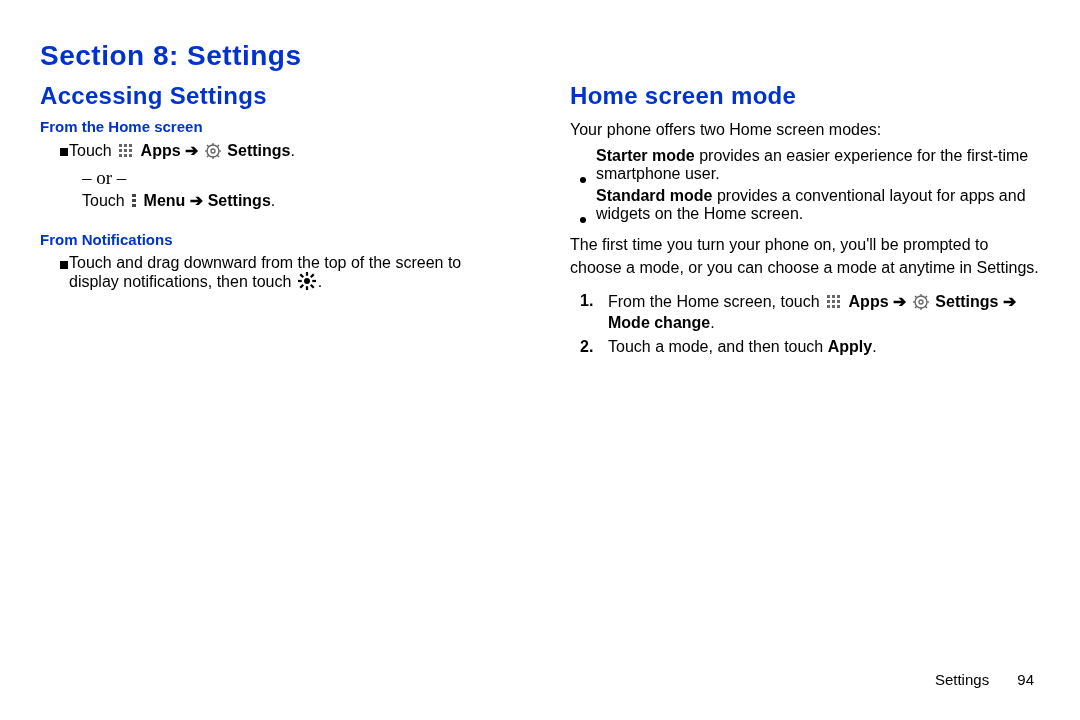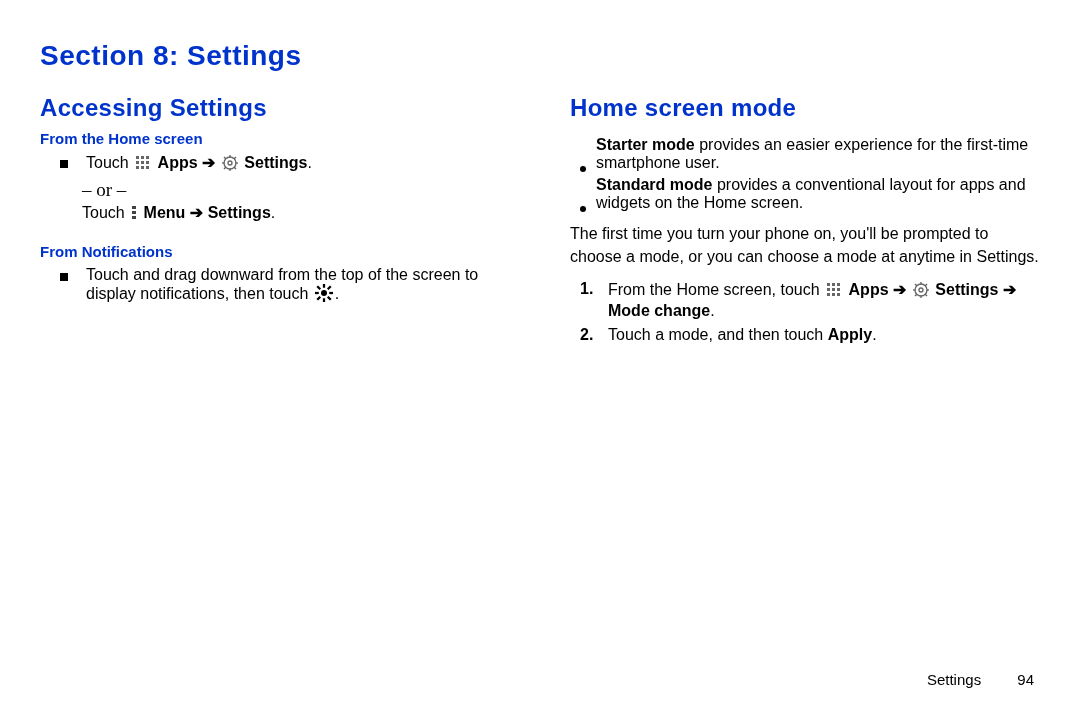--- a/index.html
+++ b/index.html
@@ -10,21 +10,21 @@
       font-family: Arial, Helvetica, sans-serif;
       color: #000;
       position: relative;
       padding: 40px 40px 20px 40px;
     }
     .section-title {
       font-size: 28px;
       font-weight: 900;
       color: #0033cc;
       letter-spacing: 0.5px;
-      margin-bottom: 22px;
+      margin-bottom: 10px;
       font-family: Arial, Helvetica, sans-serif;
     }
     .columns {
       display: flex;
       gap: 60px;
     }
     .col {
       flex: 1;
       min-width: 0;
     }
@@ -40,21 +40,21 @@
       font-weight: 700;
       color: #0033cc;
       margin-top: 4px;
       margin-bottom: 6px;
     }
     p, li { font-size: 16px; line-height: 1.45; }
     .indent-block { padding-left: 42px; }
     .bullet-row {
       display: flex;
       align-items: flex-start;
-      gap: 18px;
+      gap: 1px;
       padding-left: 20px;
       margin-bottom: 2px;
     }
     .bullet-square {
       width: 8px;
       height: 8px;
       background: #000;
       margin-top: 7px;
       flex: none;
     }
@@ -93,21 +93,21 @@
       font-weight: 900;
       min-width: 18px;
       flex: none;
     }
     .footer {
       position: absolute;
       bottom: 32px;
       right: 46px;
       font-size: 15px;
     }
-    .footer .pg { margin-left: 32px; }
+    .footer .pg { margin-left: 24px; }
     .spacer-sm { height: 6px; }
     .spacer-md { height: 12px; }
   </style>
 </head>
 <body>
 
 <h1 class="section-title">Section 8: Settings</h1>
 
 <div class="columns">
 
@@ -192,20 +192,21 @@
                 <line x1="17" y1="7" x2="21" y2="3"></line>
             </g>
           </svg>
         </span><span>.</span>
       </div>
     </div>
   </div>
 
   <div class="col">
     <div class="h2">Home screen mode</div>
+    <p>Your phone offers two Home screen modes:</p>
     <div class="spacer-sm"></div>
 
     <div class="bullet-disc-row">
       <div class="bullet-disc"></div>
       <div>
         <b>Starter mode</b><span> provides an easier experience for the first-time smartphone user.</span>
       </div>
     </div>
     <div class="bullet-disc-row">
       <div class="bullet-disc"></div>

